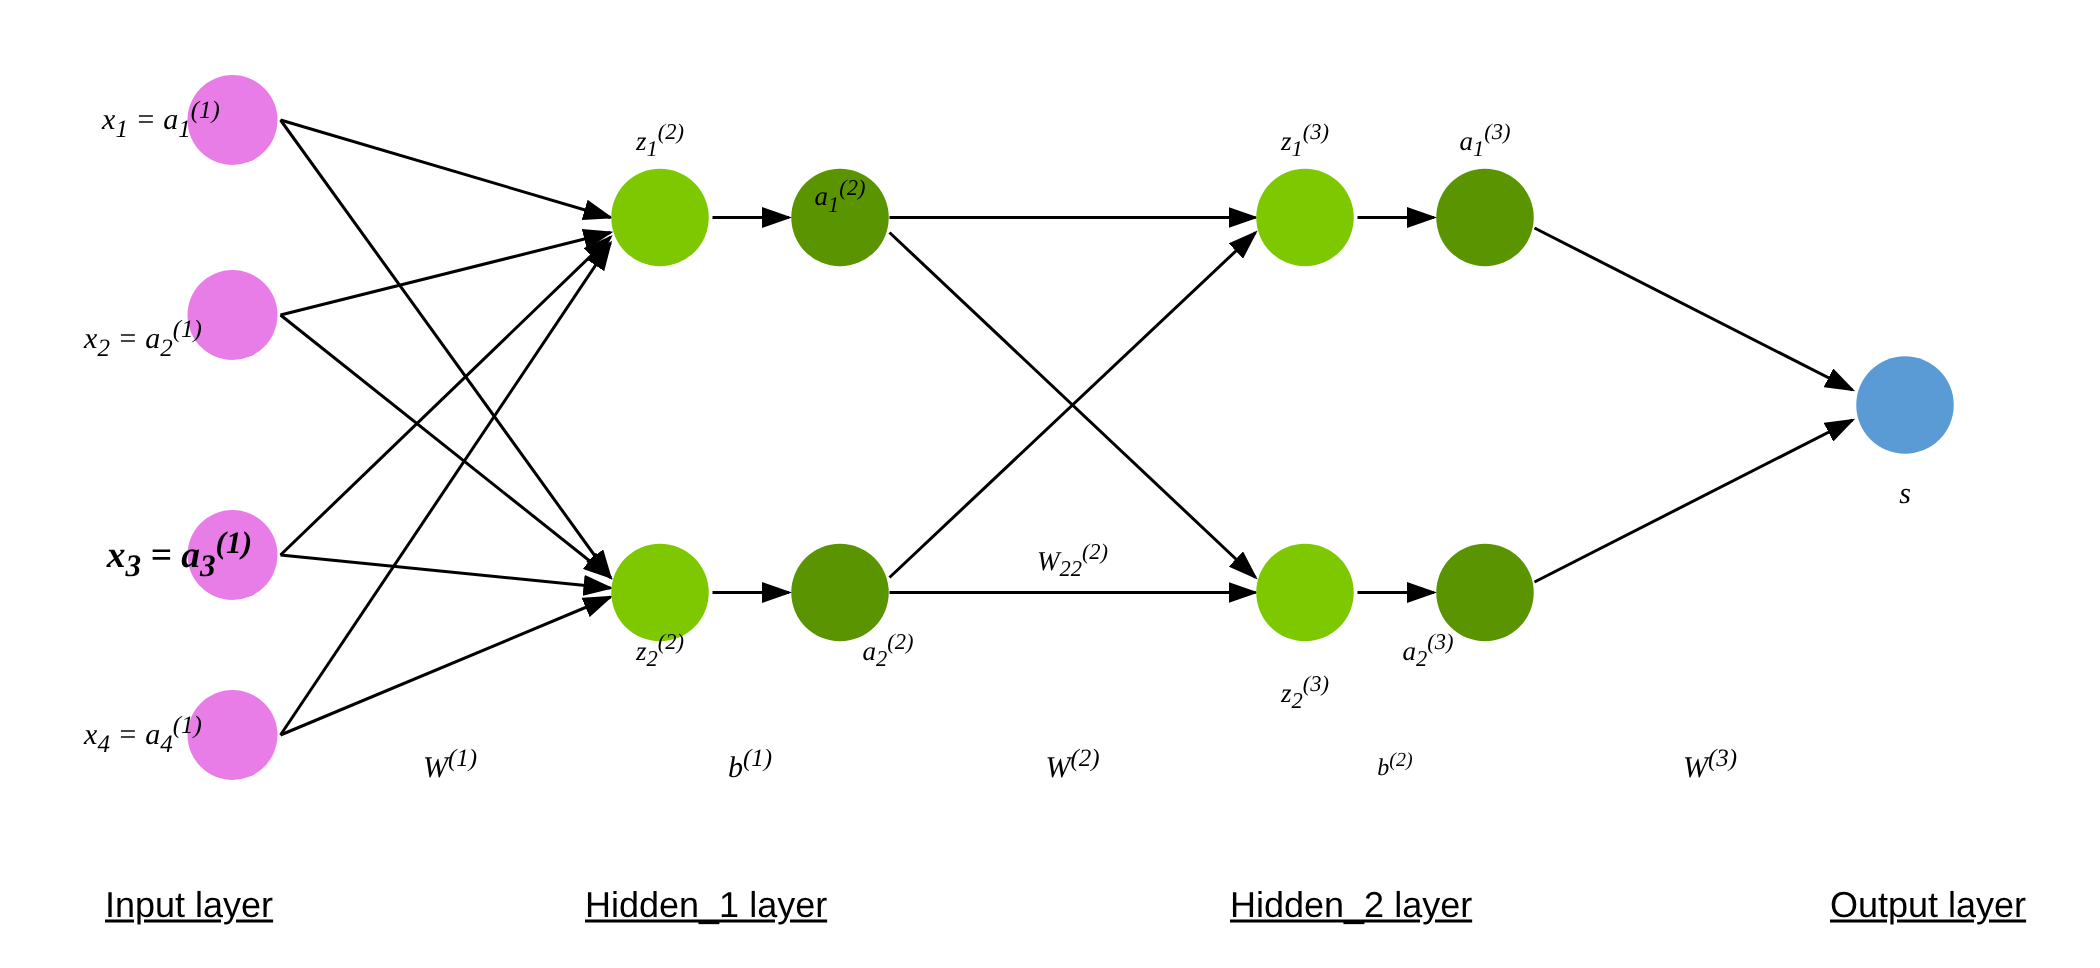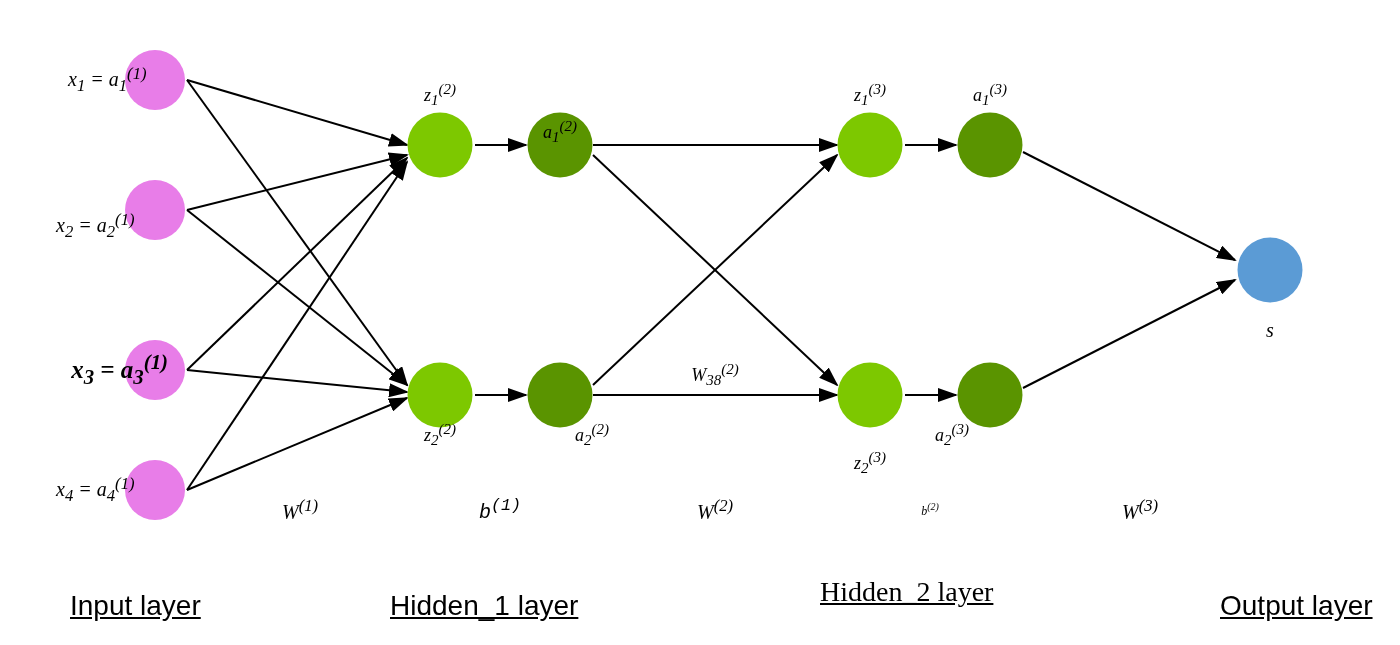--- a/index.html
+++ b/index.html
@@ -54,21 +54,21 @@
     }
     .label {
       position: absolute;
       font-style: italic;
       font-size: 18px;
       color: black;
       transform: translate(-50%, -50%);
     }
     .layer-label {
       position: absolute;
-      font-size: 28px;
+      font-size: 24px;
       text-decoration: underline;
       color: black;
       font-style: normal;
       font-family: Arial, sans-serif;
     }
     .weight-label {
       position: absolute;
       font-style: italic;
       font-size: 20px;
       color: black;
@@ -158,22 +158,22 @@
 <div class="label" style="left:870px; top:95px; font-size:18px;">z<sub>1</sub><sup>(3)</sup></div>
 <div class="label" style="left:870px; top:435px; font-size:18px;margin-top:28px;">z<sub>2</sub><sup>(3)</sup></div>
 
 <div class="label" style="left:990px; top:95px; font-size:18px;">a<sub>1</sub><sup>(3)</sup></div>
 <div class="label" style="left:952px; top:435px; font-size:18px;">a<sub>2</sub><sup>(3)</sup></div>
 
 <div class="node node-output" style="left:1270px; top:270px;"></div>
 <div class="label" style="left:1270px; top:330px; font-size:20px;">s</div>
 
 <div class="weight-label" style="left:300px; top:510px; font-size:20px; transform:translate(-50%,-50%);">W<sup>(1)</sup></div>
-<div class="weight-label" style="left:500px; top:510px; font-size:20px; transform:translate(-50%,-50%);font-family:Liberation Mono, monospace;">b<sup>(1)</sup></div>
+<div class="weight-label" style="left:500px; top:510px; font-size:20px; transform:translate(-50%,-50%);">b<sup>(1)</sup></div>
 <div class="weight-label" style="left:715px; top:510px; font-size:20px; transform:translate(-50%,-50%);">W<sup>(2)</sup></div>
-<div class="weight-label" style="left:715px; top:375px; font-size:18px; transform:translate(-50%,-50%);">W<sub>38</sub><sup>(2)</sup></div>
-<div class="weight-label" style="left:930px; top:510px; font-size:12px; transform:translate(-50%,-50%);">b<sup>(2)</sup></div>
+<div class="weight-label" style="left:715px; top:375px; font-size:18px; transform:translate(-50%,-50%);">W<sub>22</sub><sup>(2)</sup></div>
+<div class="weight-label" style="left:930px; top:510px; font-size:16px; transform:translate(-50%,-50%);">b<sup>(2)</sup></div>
 <div class="weight-label" style="left:1140px; top:510px; font-size:20px; transform:translate(-50%,-50%);">W<sup>(3)</sup></div>
 
 <div class="layer-label" style="left:70px; top:590px;">Input layer</div>
 <div class="layer-label" style="left:390px; top:590px;">Hidden_1 layer</div>
-<div class="layer-label" style="left:820px; top:576px;font-family:Liberation Serif, serif;">Hidden_2 layer</div>
+<div class="layer-label" style="left:820px; top:590px;">Hidden_2 layer</div>
 <div class="layer-label" style="left:1220px; top:590px;">Output layer</div>
 
 </body></html>

